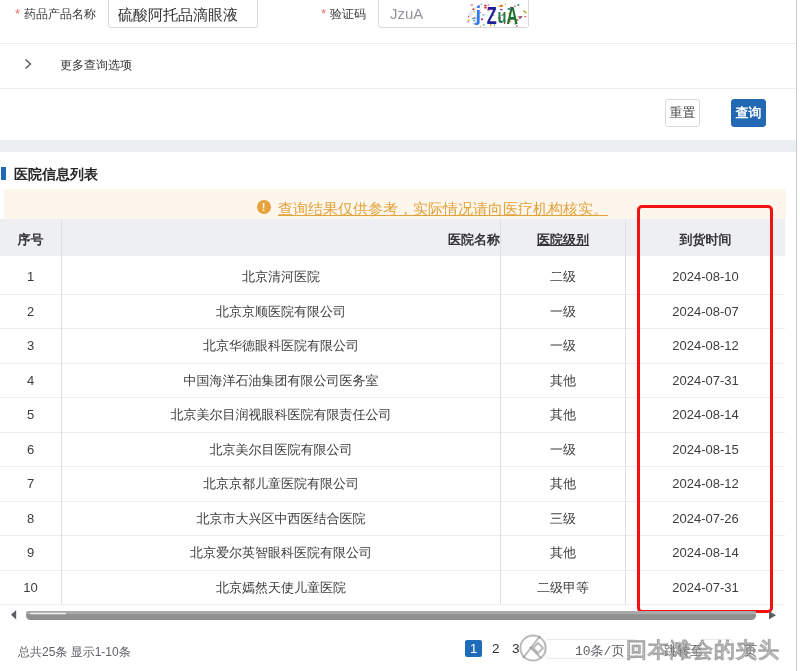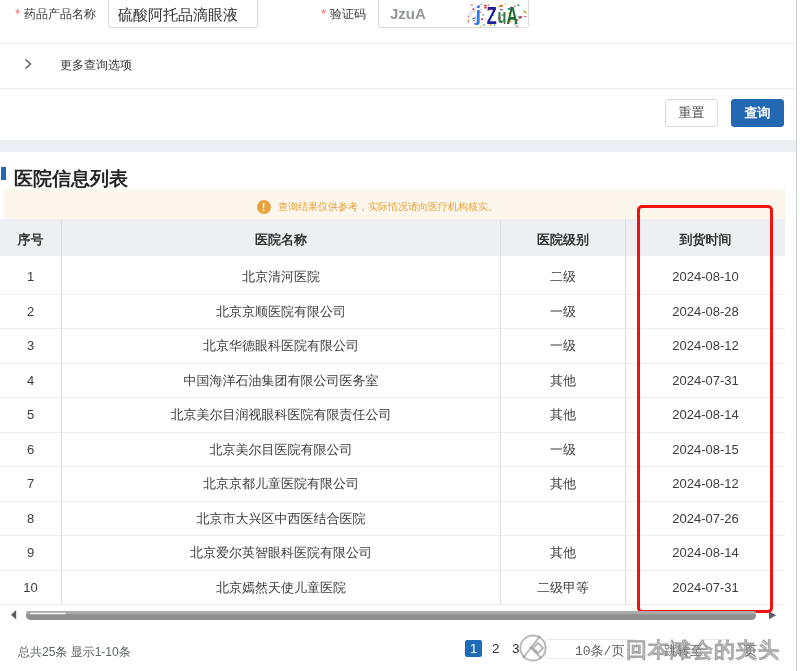--- a/index.html
+++ b/index.html
@@ -3,21 +3,21 @@
 <meta charset="utf-8">
 <style>
 html,body{margin:0;padding:0;}
 body{width:800px;height:671px;position:relative;overflow:hidden;background:#fff;
  font-family:"Liberation Sans",sans-serif;color:#333;}
 .abs{position:absolute;}
 .star{color:#f56c6c;font-size:13px;}
 .lbl{font-size:12px;color:#3a3a3a;}
 .ipt{position:absolute;background:#fff;border:1px solid #d9d9d9;border-radius:3px;box-sizing:border-box;}
 .hr{position:absolute;left:0;width:797px;height:1px;background:#ededed;}
-.btn{position:absolute;width:53px;height:28px;box-sizing:border-box;border-radius:3px;
+.btn{position:absolute;width:35px;height:28px;box-sizing:border-box;border-radius:3px;
  font-size:13px;text-align:center;line-height:26px;}
 .trow{position:absolute;left:0;width:785px;height:34.5px;box-sizing:border-box;
  border-bottom:1px solid #eceef2;background:#fff;}
 .c{position:absolute;top:0;height:34.5px;line-height:34.5px;text-align:center;font-size:13px;color:#3c3c3c;}
 .c1{left:0;width:61px;}
 .c2{left:62px;width:438px;}
 .c3{left:501px;width:124px;}
 .c4{left:626px;width:159px;}
 .hc{position:absolute;top:0;height:41.4px;line-height:41.4px;text-align:center;font-size:13px;font-weight:bold;color:#333;}
 .vline{position:absolute;width:1px;background:#dcdfe4;top:219px;height:386.4px;}
@@ -28,21 +28,21 @@
 <body>
 
 <span class="abs star" style="left:15px;top:6px;">*</span>
 <span class="abs lbl" style="left:24px;top:6px;">药品产品名称</span>
 <div class="ipt" style="left:108px;top:-11px;width:150px;height:39px;"></div>
 <span class="abs" style="left:118px;top:6px;font-size:15px;color:#333;">硫酸阿托品滴眼液</span>
 
 <span class="abs star" style="left:321px;top:6px;">*</span>
 <span class="abs lbl" style="left:330px;top:6px;">验证码</span>
 <div class="ipt" style="left:378px;top:-11px;width:151px;height:39px;"></div>
-<span class="abs" style="left:390px;top:5px;font-size:15px;color:#92969b;font-weight:bold;">JzuA</span>
+<span class="abs" style="left:390px;top:5px;font-size:15px;color:#92969b;">JzuA</span>
 <svg class="abs" style="left:466px;top:2px;" width="62" height="25" viewBox="0 0 62 25">
  <rect width="62" height="25" fill="#ffffff"></rect>
  <path d="M6 22 L16 4 L10 23 Z" fill="#dce9f7"></path>
  <path d="M2 12 L11 2 L5 16 Z" fill="#e4eefa"></path>
 <rect x="38.7" y="1.6" width="1.4" height="1.0" fill="#e8a10f"></rect>
     <rect x="7.0" y="18.0" width="1.9" height="0.8" fill="#2f9e44"></rect>
     <rect x="6.5" y="6.4" width="1.9" height="1.7" fill="#e03131"></rect>
     <rect x="42.4" y="10.6" width="1.9" height="1.8" fill="#f08c00"></rect>
     <rect x="1.4" y="19.5" width="1.5" height="1.0" fill="#9c36b5"></rect>
     <rect x="57.5" y="8.7" width="1.6" height="1.2" fill="#2f9e44"></rect>
@@ -107,45 +107,45 @@
 </svg>
 <span class="abs" style="left:60px;top:57px;font-size:12px;color:#333;">更多查询选项</span>
 <div class="hr" style="top:88px;"></div>
 
 <div class="btn" style="left:665px;top:99px;background:#fff;border:1px solid #d9d9d9;color:#444;">重置</div>
 <div class="btn" style="left:731px;top:99px;background:#2268b2;border:1px solid #2268b2;color:#fff;font-weight:bold;">查询</div>
 
 <div class="abs" style="left:0;top:140px;width:797px;height:11.5px;background:#ebeef2;"></div>
 
 <div class="abs" style="left:1px;top:167px;width:5px;height:13px;background:#1f6ab5;"></div>
-<span class="abs" style="left:14px;top:166px;font-size:19px;font-weight:bold;color:#262626;">医院信息列表</span>
+<span class="abs" style="left:14px;top:166px;font-size:14px;font-weight:bold;color:#262626;">医院信息列表</span>
 
 <div class="abs" style="left:4px;top:188.5px;width:782px;height:30.5px;background:#fdf6ec;"></div>
 <div class="abs" style="left:256.5px;top:199.5px;width:14px;height:14px;border-radius:50%;background:#e6a23c;
  color:#fdf6ec;font-size:11px;font-weight:bold;text-align:center;line-height:14px;">!</div>
-<span class="abs" style="left:278px;top:199.8px;font-size:10px;color:#e2a23c;">查询结果仅供参考，实际情况请向医疗机构核实。</span>
+<span class="abs" style="left:278px;top:199.8px;font-size:15px;color:#e2a23c;text-decoration:underline;">查询结果仅供参考，实际情况请向医疗机构核实。</span>
 
 <div class="abs" style="left:0;top:219px;width:785px;height:37px;background:#edeff3;">
  <div class="hc" style="left:0;width:61px;">序号</div>
- <div class="hc" style="left:62px;width:438px;">医院名称</div>
- <div class="hc" style="left:501px;width:124px;">医院级别</div>
+ <div class="hc" style="left:62px;width:438px;text-align:right;">医院名称</div>
+ <div class="hc" style="left:501px;width:124px;text-decoration:underline;">医院级别</div>
  <div class="hc" style="left:626px;width:159px;">到货时间</div>
 </div>
 
 <div class="trow" style="top:260.4px">
  <div class="c c1">1</div>
     <div class="c c2">北京清河医院</div>
     <div class="c c3">二级</div>
     <div class="c c4">2024-08-10</div>
 </div>
 <div class="trow" style="top:294.9px">
  <div class="c c1">2</div>
     <div class="c c2">北京京顺医院有限公司</div>
     <div class="c c3">一级</div>
-    <div class="c c4">2024-08-28</div>
+    <div class="c c4">2024-08-07</div>
 </div>
 <div class="trow" style="top:329.4px">
  <div class="c c1">3</div>
     <div class="c c2">北京华德眼科医院有限公司</div>
     <div class="c c3">一级</div>
     <div class="c c4">2024-08-12</div>
 </div>
 <div class="trow" style="top:363.9px">
  <div class="c c1">4</div>
     <div class="c c2">中国海洋石油集团有限公司医务室</div>
@@ -166,20 +166,21 @@
 </div>
 <div class="trow" style="top:467.4px">
  <div class="c c1">7</div>
     <div class="c c2">北京京都儿童医院有限公司</div>
     <div class="c c3">其他</div>
     <div class="c c4">2024-08-12</div>
 </div>
 <div class="trow" style="top:501.9px">
  <div class="c c1">8</div>
     <div class="c c2">北京市大兴区中西医结合医院</div>
+    <div class="c c3">三级</div>
     <div class="c c4">2024-07-26</div>
 </div>
 <div class="trow" style="top:536.4px">
  <div class="c c1">9</div>
     <div class="c c2">北京爱尔英智眼科医院有限公司</div>
     <div class="c c3">其他</div>
     <div class="c c4">2024-08-14</div>
 </div>
 <div class="trow" style="top:570.9px">
  <div class="c c1">10</div>

